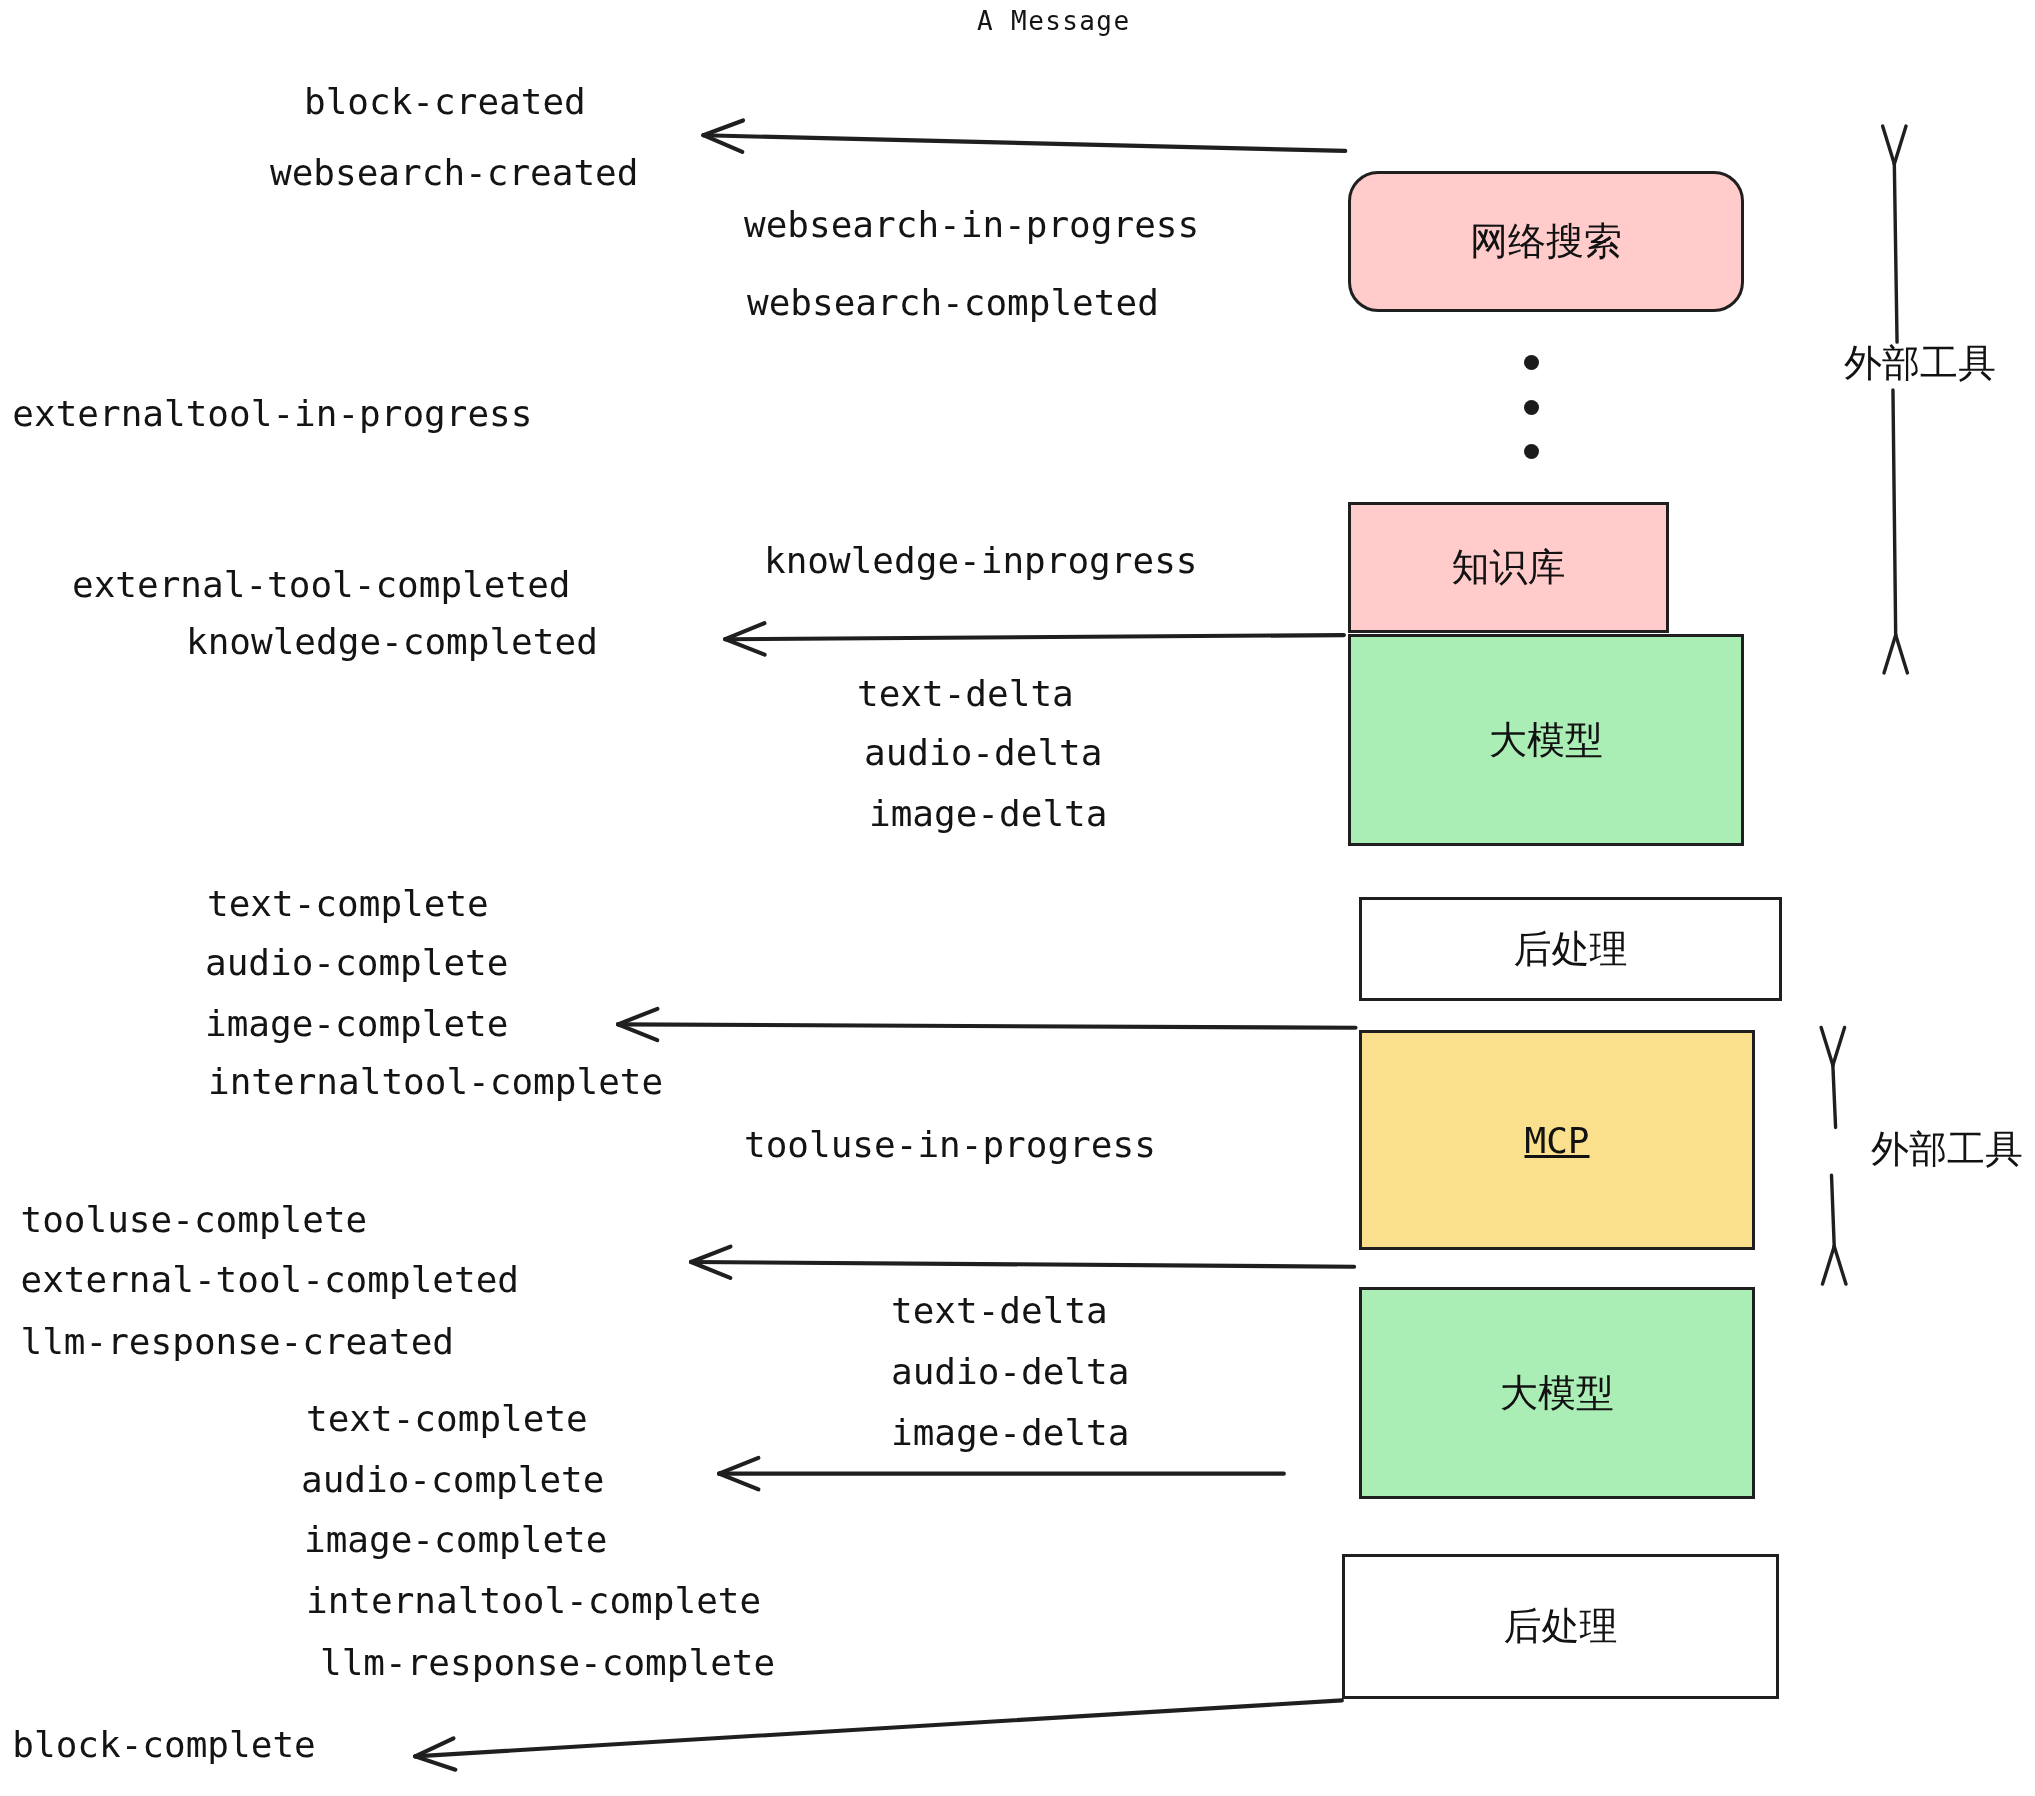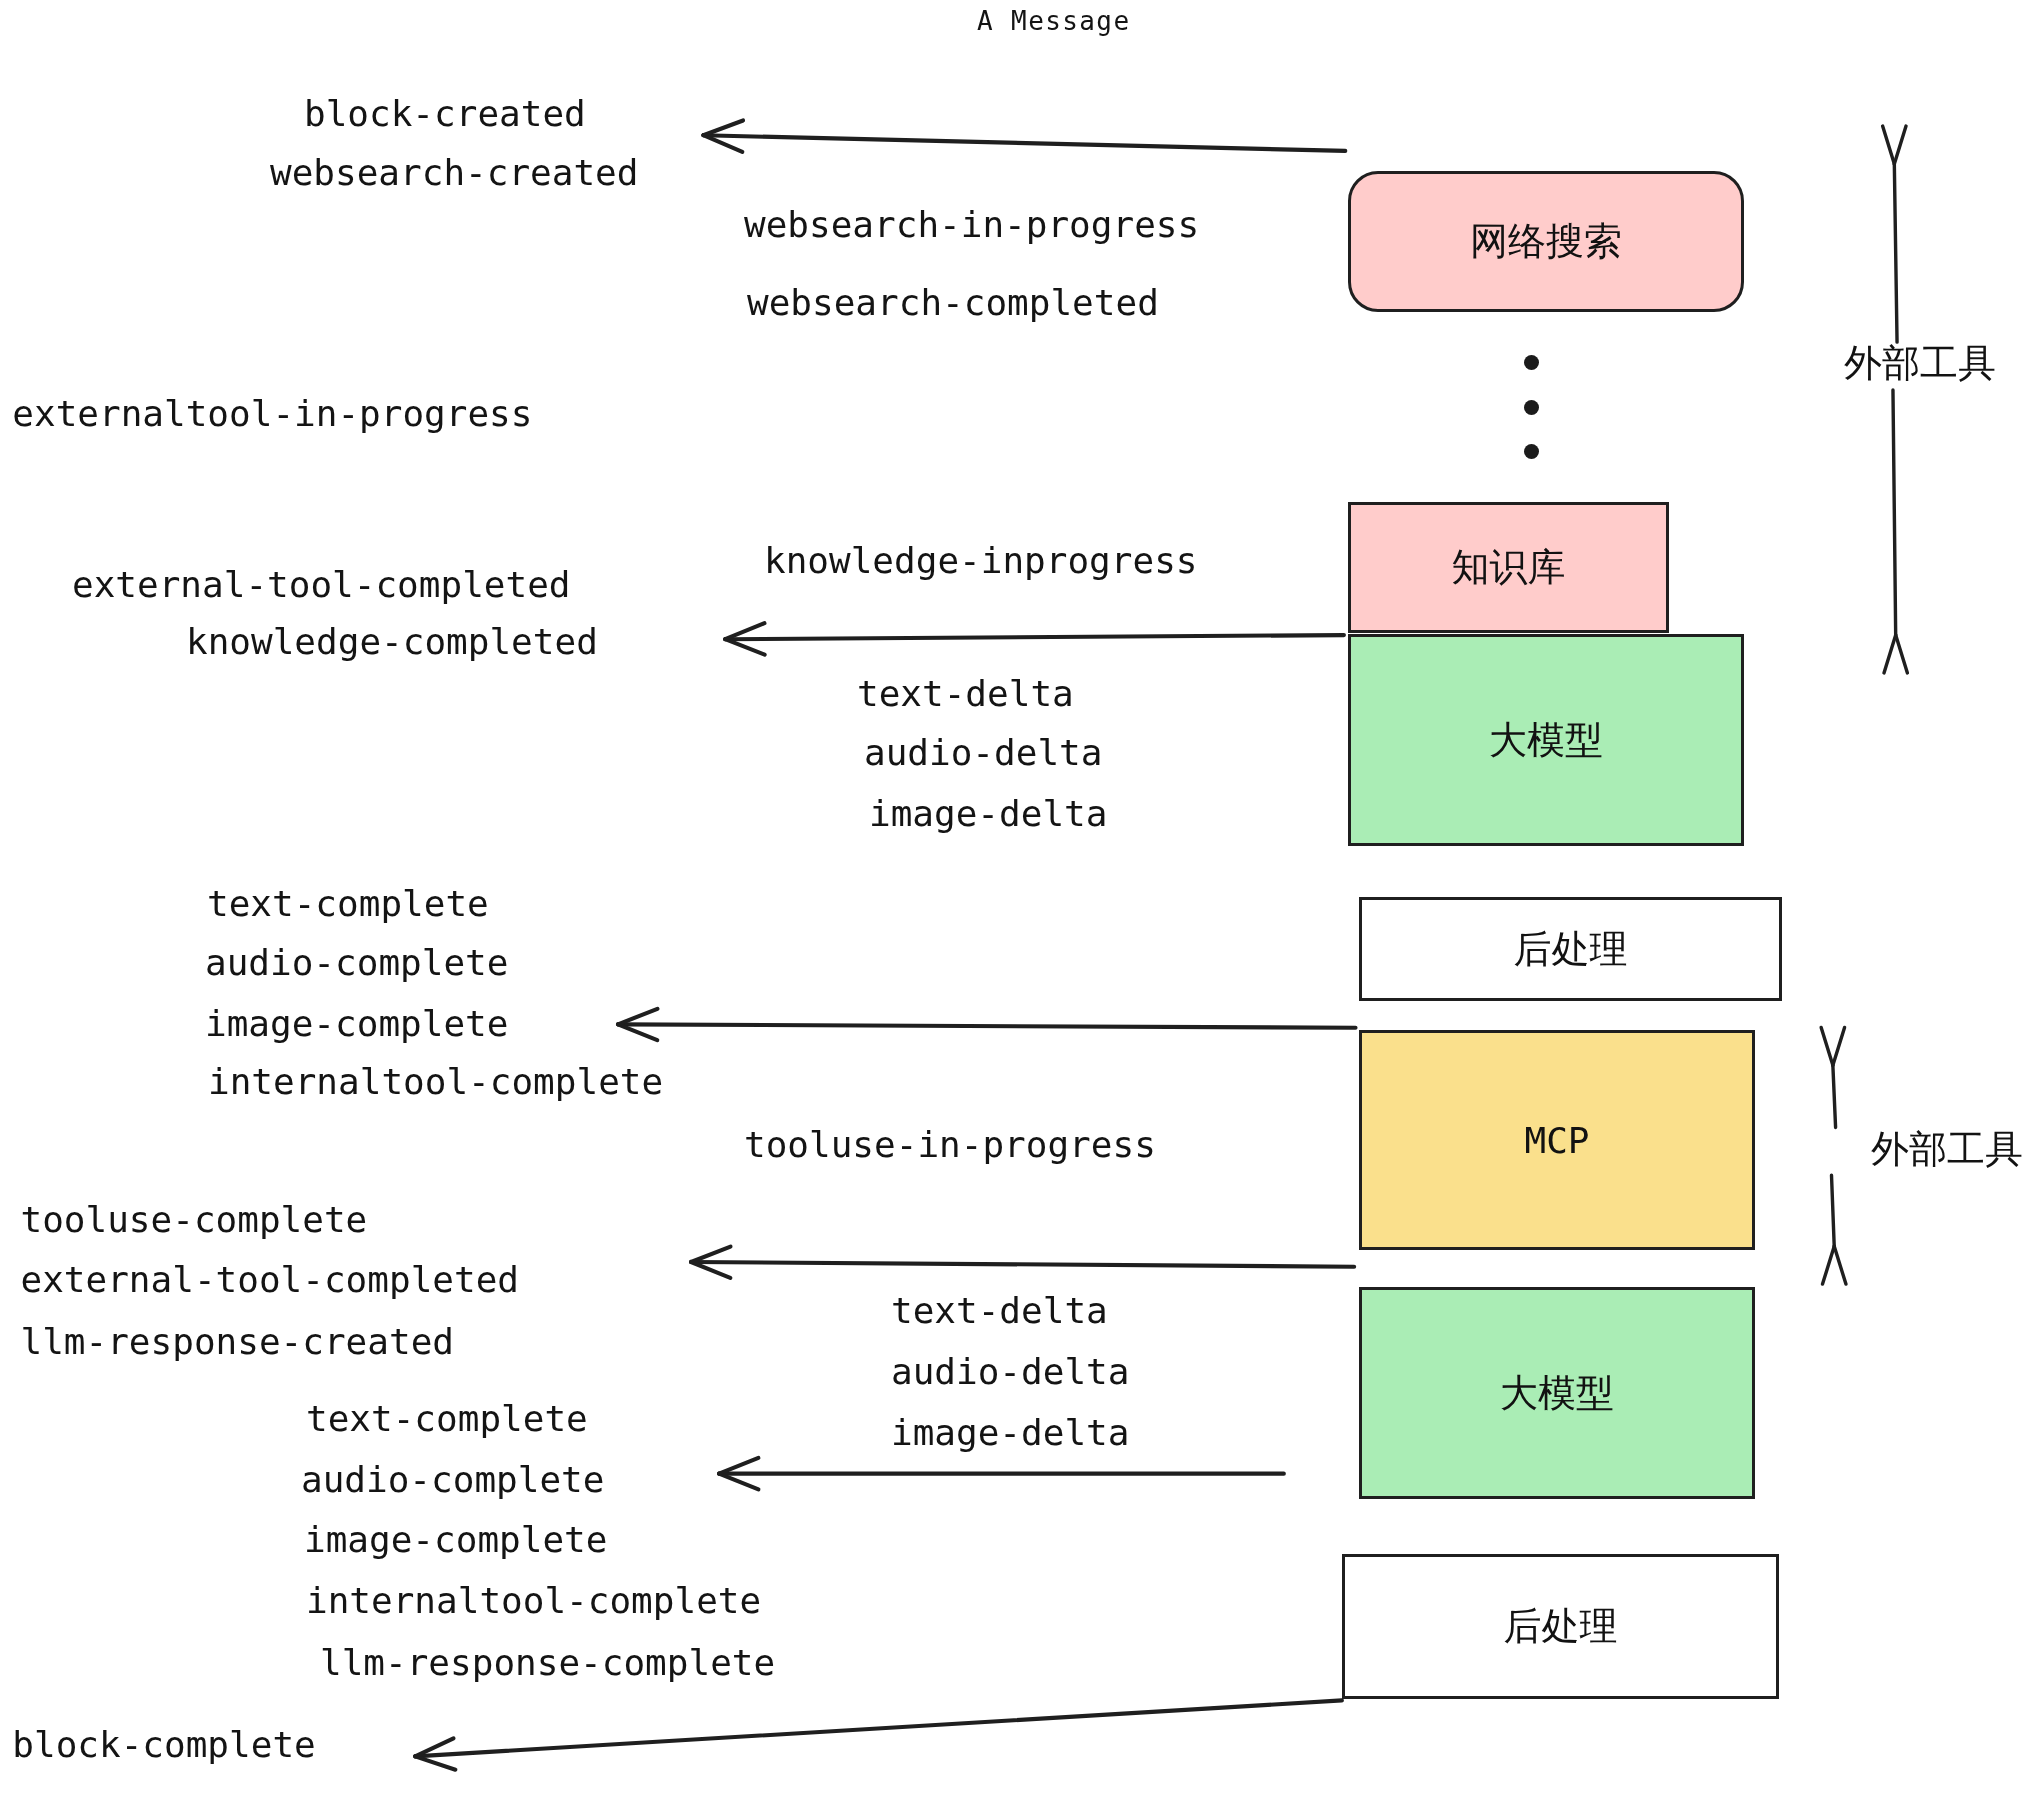--- a/index.html
+++ b/index.html
@@ -43,20 +43,21 @@
     display: flex;
     align-items: center;
     justify-content: center;
     font-family: "DejaVu Sans", "Liberation Sans", sans-serif;
     font-size: 38px;
     color: #121212;
   }
   .node.mono {
     font-family: "DejaVu Sans Mono", "Liberation Mono", monospace;
     font-size: 36px;
+    text-decoration: underline;
   }
   
   .dot {
     position: absolute;
     width: 15px;
     height: 15px;
     border-radius: 50%;
     background: #1b1b1b;
   }
   
@@ -170,21 +171,21 @@
         <span>MCP</span>
       </div>
       <div class="node" style="left: 1359px; top: 1287px; width: 396px; height: 212px; background: rgb(170, 237, 181);">
         <span>大模型</span>
       </div>
       <div class="node" style="left: 1342px; top: 1554px; width: 437px; height: 145px; background: rgb(255, 255, 255);">
         <span>后处理</span>
       </div>
     </div>
   <div id="events-layer">
-      <div class="evt" style="left: 304px; top: 96px;">block-created</div>
+      <div class="evt" style="left: 304px; top: 84px;">block-created</div>
       <div class="evt" style="left: 270px; top: 155px;">websearch-created</div>
       <div class="evt" style="left: 744px; top: 207px;">websearch-in-progress</div>
       <div class="evt" style="left: 747px; top: 285px;">websearch-completed</div>
       <div class="evt" style="left: 12.3px; top: 396px;">externaltool-in-progress</div>
       <div class="evt" style="left: 764px; top: 543px;">knowledge-inprogress</div>
       <div class="evt" style="left: 72px; top: 567px;">external-tool-completed</div>
       <div class="evt" style="left: 186px; top: 624px;">knowledge-completed</div>
       <div class="evt" style="left: 857px; top: 676px;">text-delta</div>
       <div class="evt" style="left: 864px; top: 735px;">audio-delta</div>
       <div class="evt" style="left: 869px; top: 796px;">image-delta</div>

